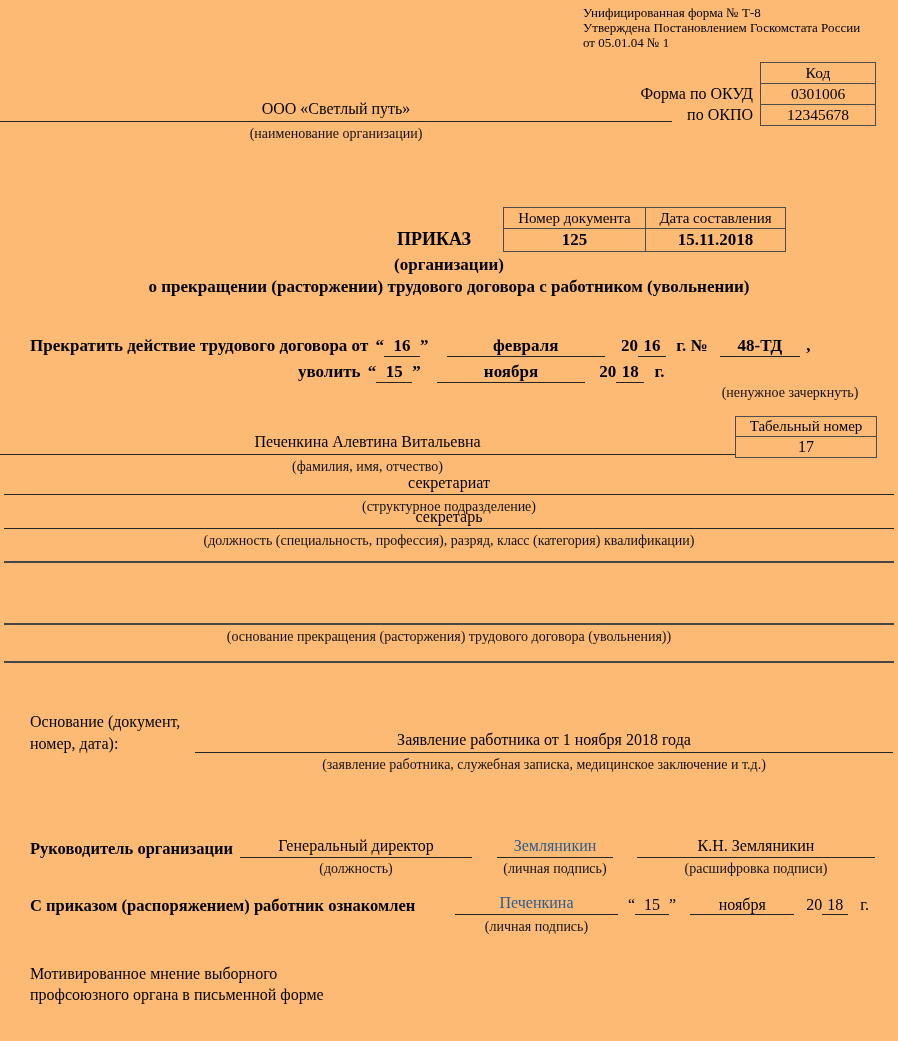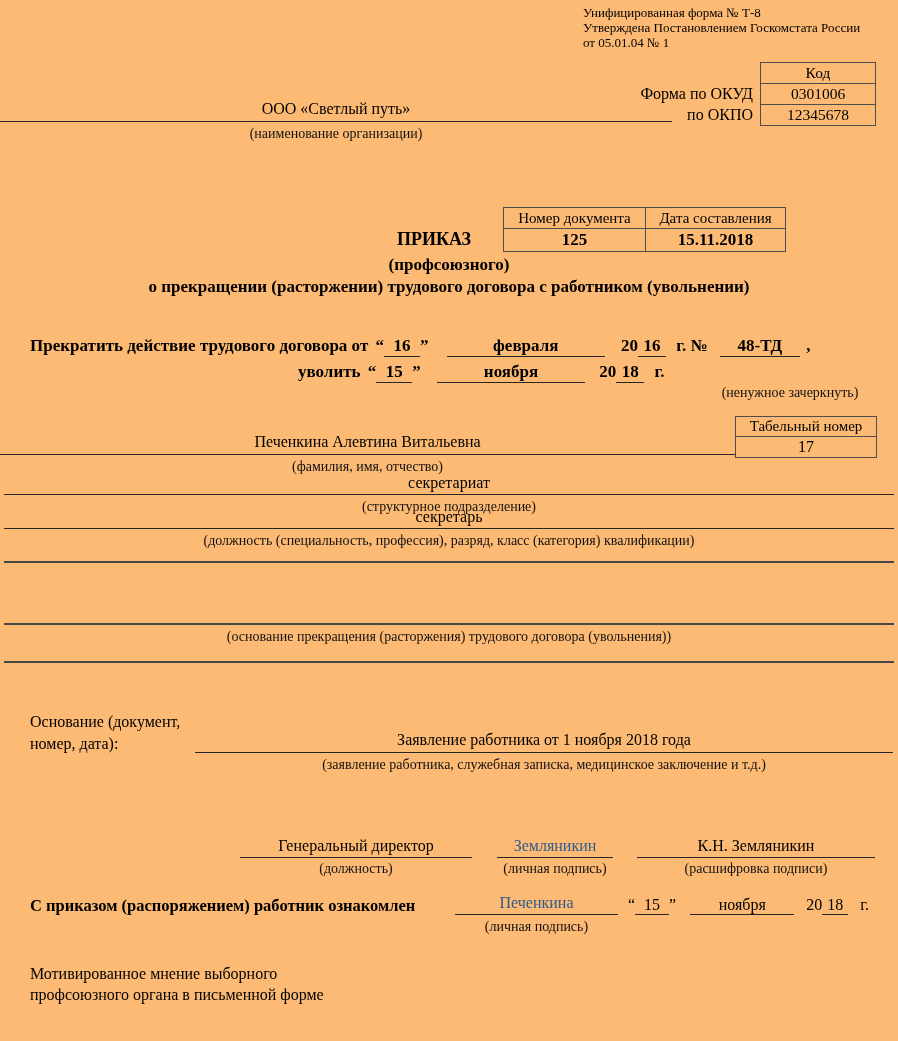--- a/index.html
+++ b/index.html
@@ -65,21 +65,21 @@
         <tr style="font-size:15px;">
       <td style="width:133px;height:20px;">Номер документа</td>
       <td style="width:131px;height:20px;">Дата составления</td>
     </tr>
     <tr style="font-size:17px;font-weight:bold;">
       <td style="height:22px;font-weight:bold;">125</td>
       <td style="height:22px;font-weight:bold;">15.11.2018</td>
     </tr>
   </tbody>
     </table>
-  <div class="abs ctr b" style="left:0;top:255px;width:898px;font-size:17px;">(профсоюзного)</div>
+  <div class="abs ctr b" style="left:0;top:255px;width:898px;font-size:17px;">(организации)</div>
   <div class="abs ctr b" style="left:0;top:277px;width:898px;font-size:17px;">о прекращении (расторжении) трудового договора с работником (увольнении)</div>
 
   <div class="abs b nowrap" style="left:30px;top:336px;font-size:17px;">
     <span>Прекратить действие трудового договора от</span>
     <span style="margin-left:3px;">“</span><span class="field" style="width:36px;">16</span><span>”</span>
     <span class="field" style="width:158px;margin-left:14px;">февраля</span>
     <span style="margin-left:12px;">20</span><span class="field" style="width:28px;">16</span>
     <span style="margin-left:6px;">г. №</span>
     <span class="field" style="width:80px;margin-left:8px;">48-ТД</span>
     <span style="margin-left:2px;">,</span>
@@ -117,20 +117,21 @@
   <div class="hr" style="left:4px;top:561px;width:890px;"></div>
   <div class="hr" style="left:4px;top:623px;width:890px;"></div>
   <div class="abs cap" style="left:0;top:629px;width:898px;">(основание прекращения (расторжения) трудового договора (увольнения))</div>
   <div class="hr" style="left:4px;top:661px;width:890px;"></div>
 
   <div class="abs" style="left:30px;top:713px;font-size:16px;">Основание (документ,</div>
   <div class="abs" style="left:30px;top:735px;font-size:16px;">номер, дата):</div>
   <div class="abs ctr uline" style="left:195px;top:731px;width:698px;font-size:16px;padding-bottom:3px;">Заявление работника от 1 ноября 2018 года</div>
   <div class="abs cap" style="left:195px;top:757px;width:698px;">(заявление работника, служебная записка, медицинское заключение и т.д.)</div>
 
+  <div class="abs b" style="left:30px;top:839px;font-size:16.5px;">Руководитель организации</div>
   <div class="abs ctr uline" style="left:240px;top:837px;width:232px;font-size:16px;padding-bottom:2px;">Генеральный директор</div>
   <div class="abs cap" style="left:240px;top:861px;width:232px;">(должность)</div>
   <div class="abs ctr uline sig" style="left:497px;top:837px;width:116px;font-size:16px;padding-bottom:2px;">Земляникин</div>
   <div class="abs cap" style="left:497px;top:861px;width:116px;">(личная подпись)</div>
   <div class="abs ctr uline" style="left:637px;top:837px;width:238px;font-size:16px;padding-bottom:2px;">К.Н. Земляникин</div>
   <div class="abs cap" style="left:637px;top:861px;width:238px;">(расшифровка подписи)</div>
 
   <div class="abs b" style="left:30px;top:896px;font-size:16.5px;">С приказом (распоряжением) работник ознакомлен</div>
   <div class="abs ctr uline sig" style="left:455px;top:894px;width:163px;font-size:16px;padding-bottom:2px;">Печенкина</div>
   <div class="abs cap" style="left:455px;top:919px;width:163px;">(личная подпись)</div>

